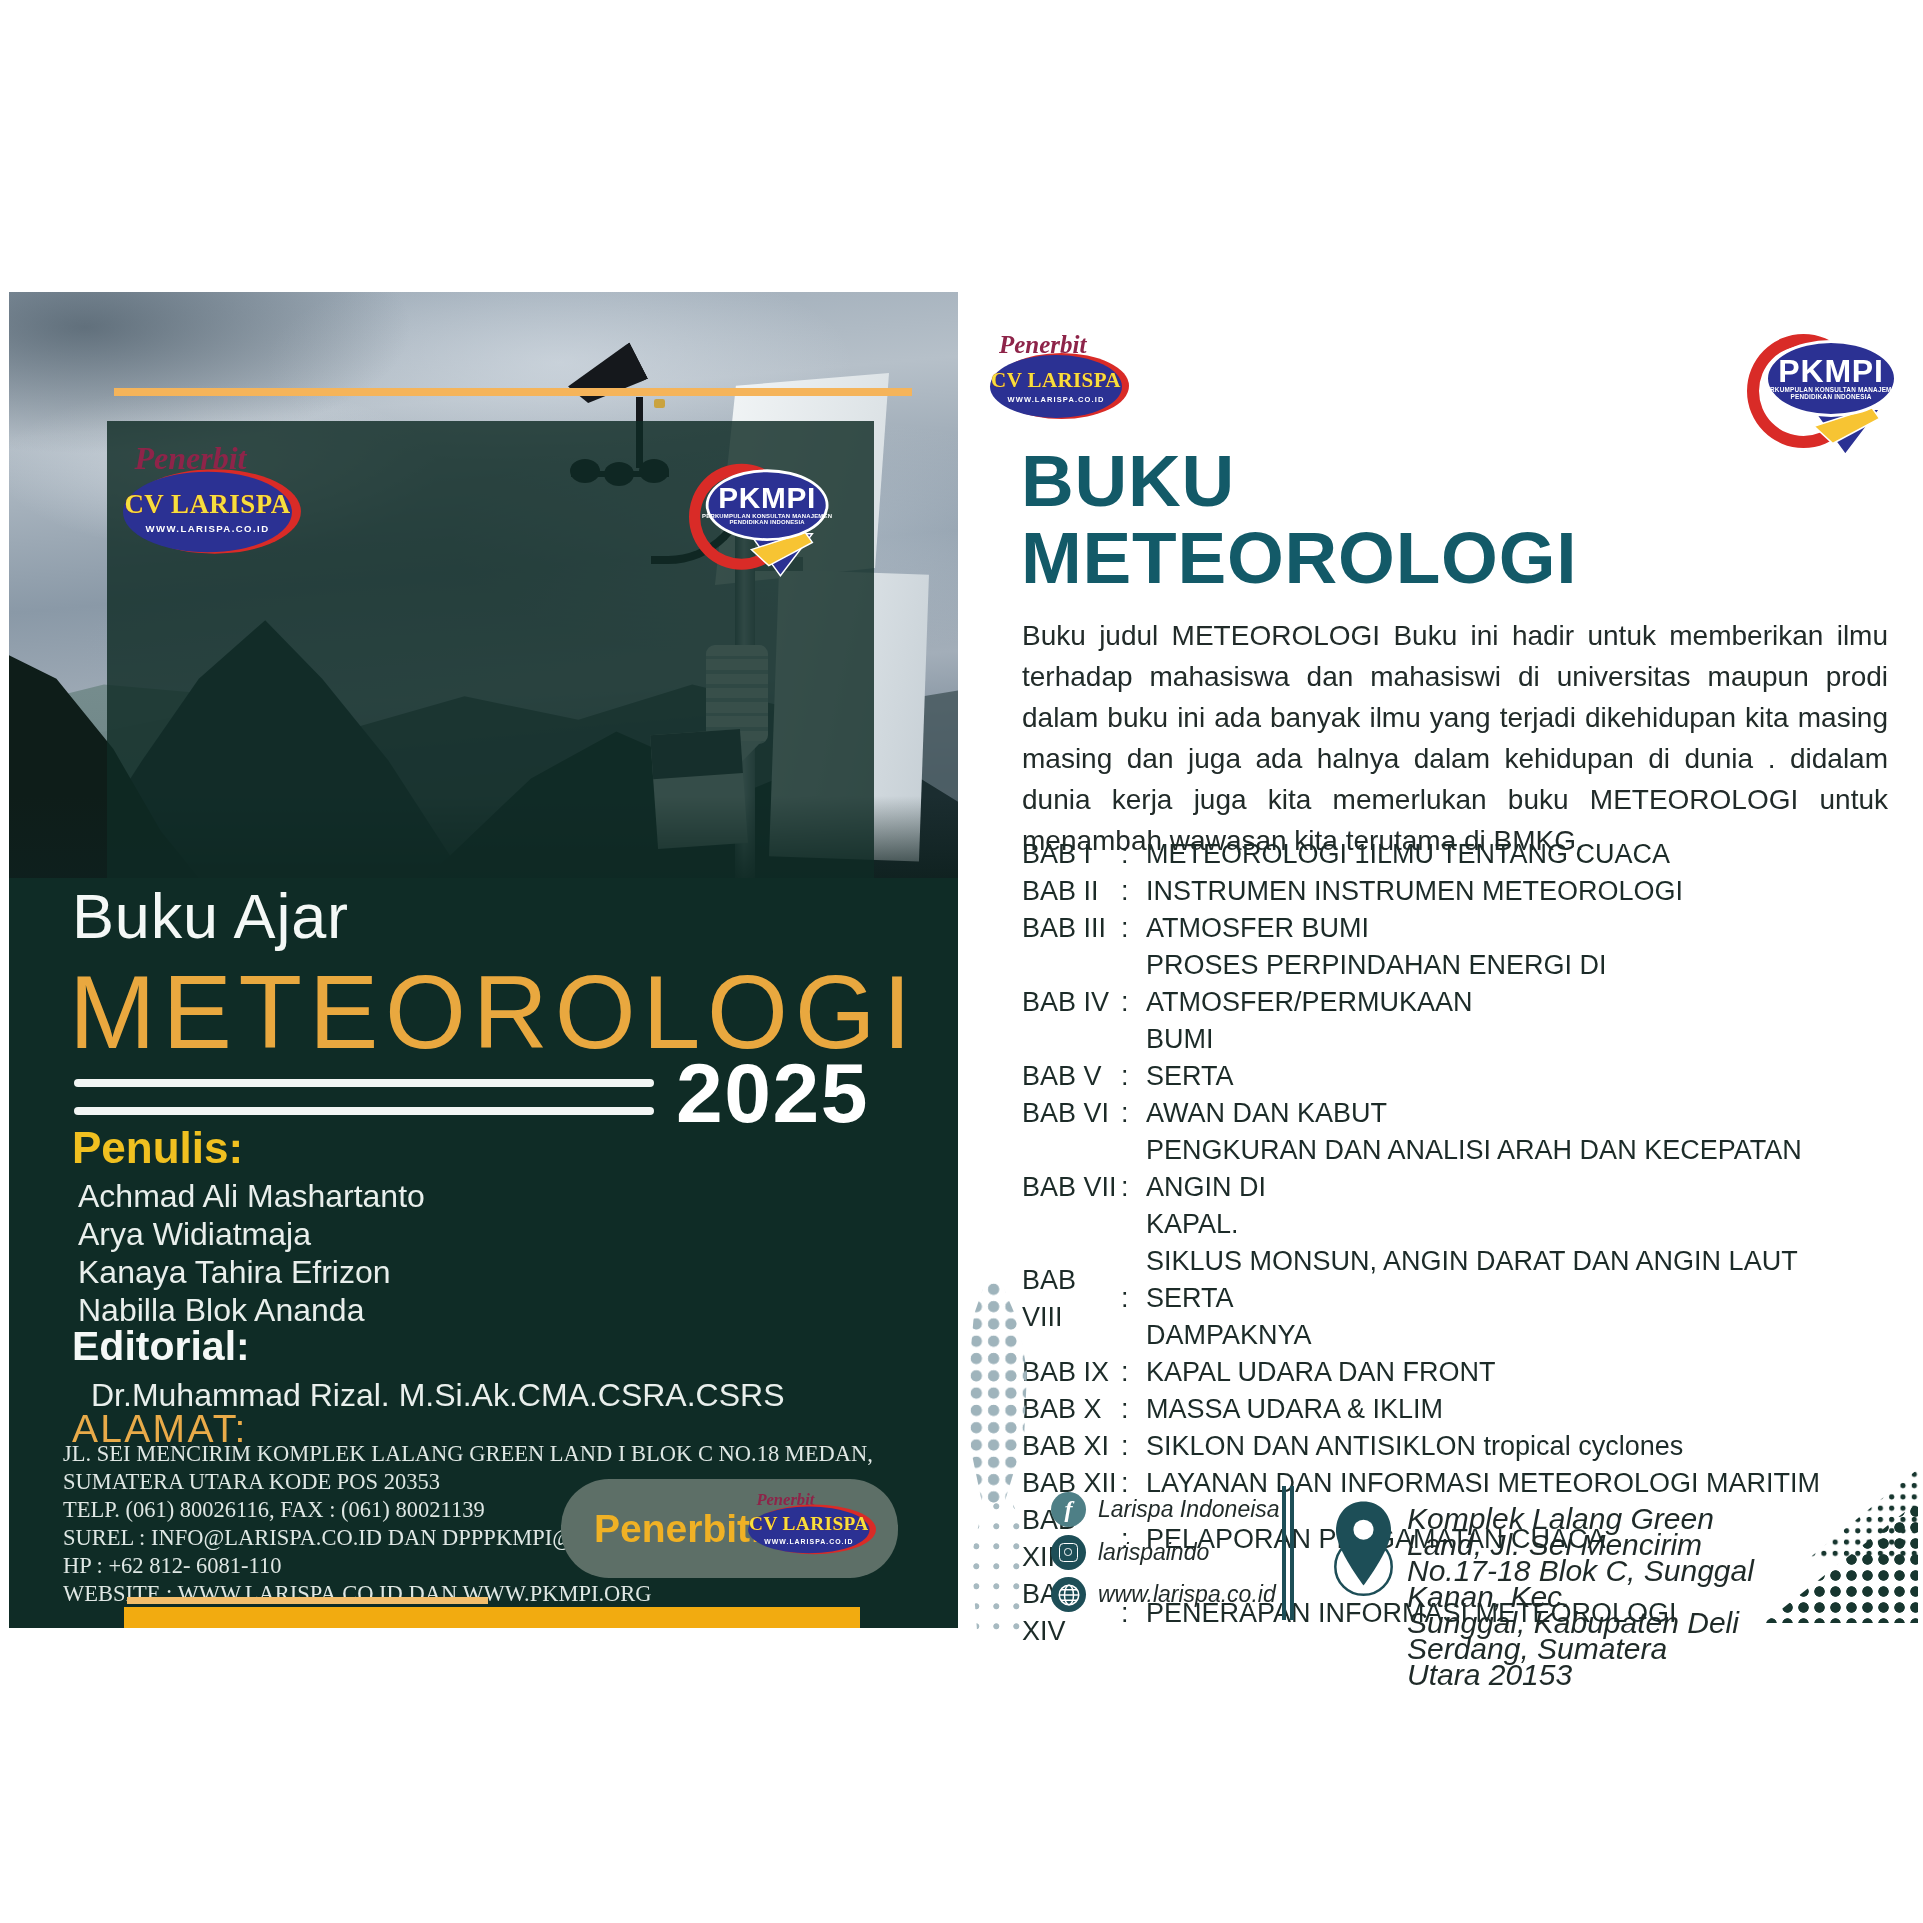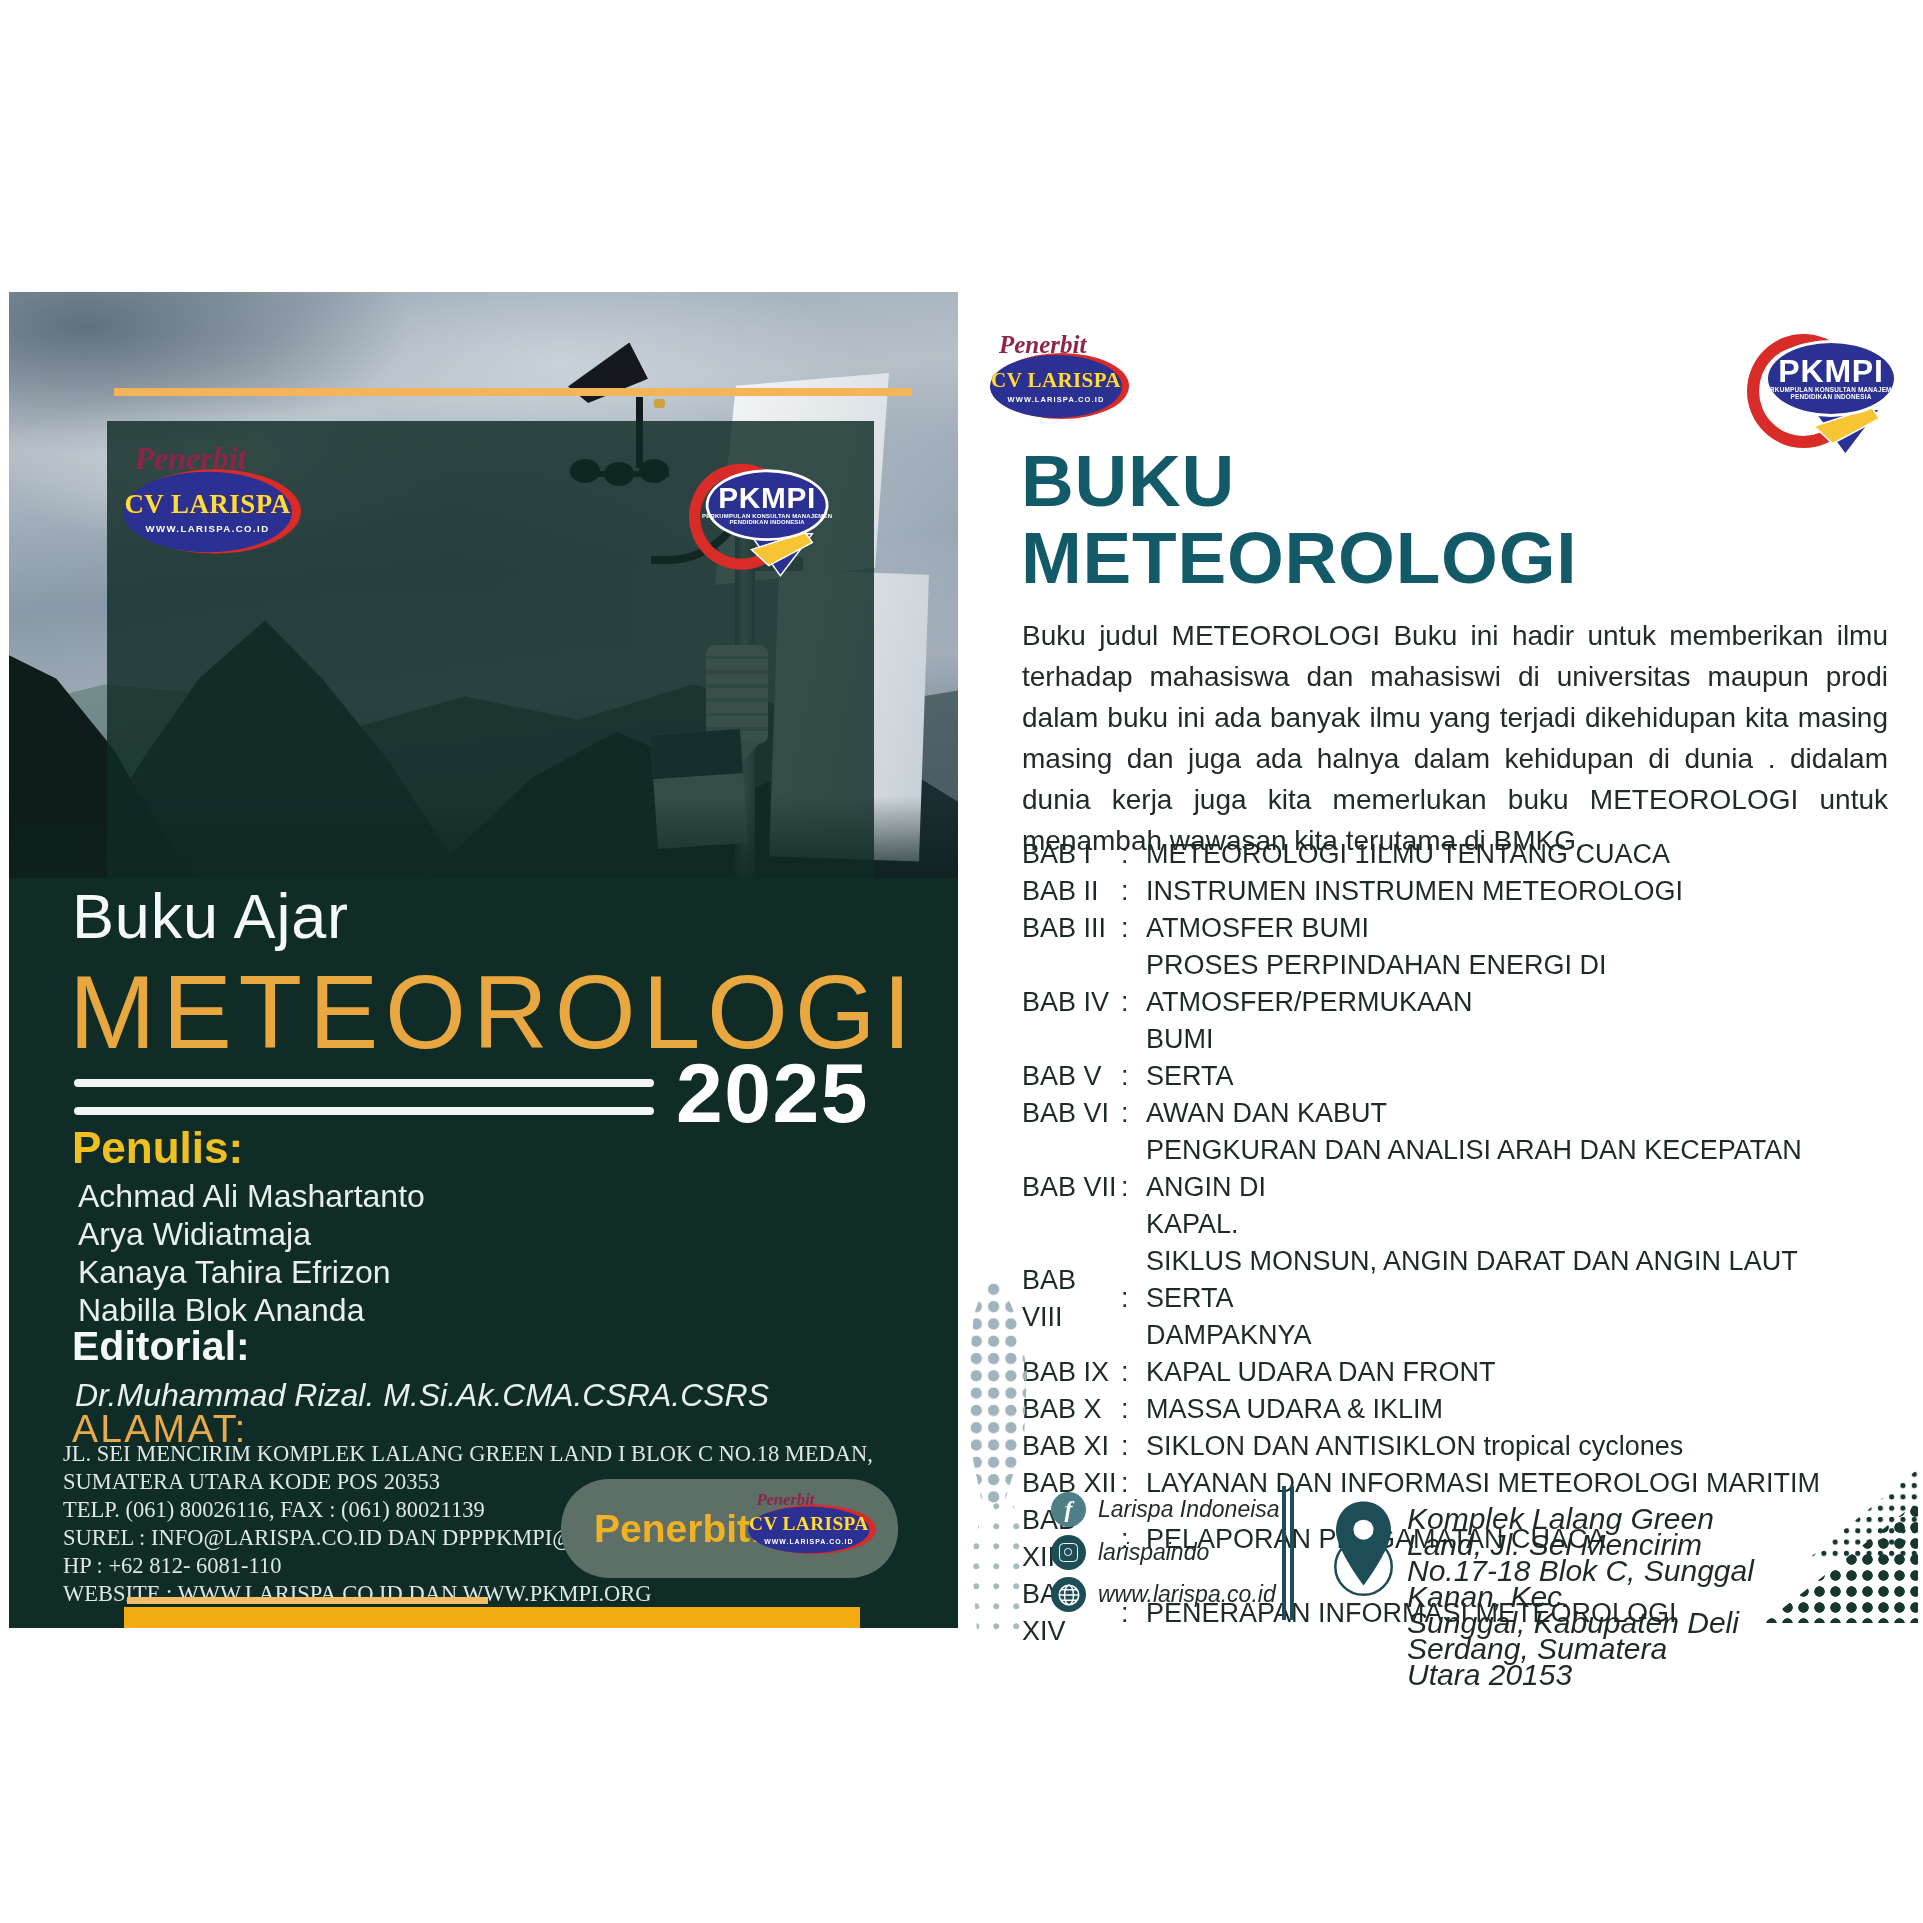--- a/index.html
+++ b/index.html
@@ -61,21 +61,21 @@
   
   .series-title{position:absolute;left:63px;top:588px;color:#f4f8f6;font-size:63px;font-weight:500;letter-spacing:0.8px;}
   .main-title{position:absolute;left:60px;top:661px;color:#e9a83f;font-size:104px;font-weight:500;letter-spacing:6.8px;white-space:nowrap;}
   .dbl-line{position:absolute;left:65px;width:580px;height:8.3px;background:#f2f6f4;border-radius:4.5px;}
   .dbl-line.l1{top:787px;} .dbl-line.l2{top:815px;}
   .year{position:absolute;left:667px;top:753px;color:#fff;font-size:84px;font-weight:800;letter-spacing:1.5px;}
   .penulis{position:absolute;left:63px;top:831px;color:#f0c020;font-size:44px;font-weight:800;}
   .authors{position:absolute;left:69px;top:885px;color:#e9efec;font-size:32px;font-weight:400;}
   .authors div{line-height:38px;}
   .editorial{position:absolute;left:63px;top:1031px;color:#f4f8f6;font-size:41px;font-weight:800;}
-  .editor{position:absolute;left:66px;top:1085px;color:#e9efec;font-size:32px;font-style:italic;}
+  .editor{position:absolute;left:82px;top:1085px;color:#e9efec;font-size:32px;}
   .alamat{position:absolute;left:63px;top:1115px;color:#e9ab49;font-size:39px;font-weight:500;letter-spacing:2.3px;}
   .cover-address{position:absolute;left:54px;top:1148px;color:#dfe7e4;font-size:22.5px;
     font-family:"Liberation Serif",serif;}
   .cover-address div{line-height:28px;}
 
   
   .badge{position:absolute;left:552px;top:1187px;width:337px;height:99px;border-radius:48px;
     background:#5d6f67;display:flex;align-items:center;}
   .badge-label{margin-left:33px;color:#f0b125;font-size:39px;font-weight:800;}
 

